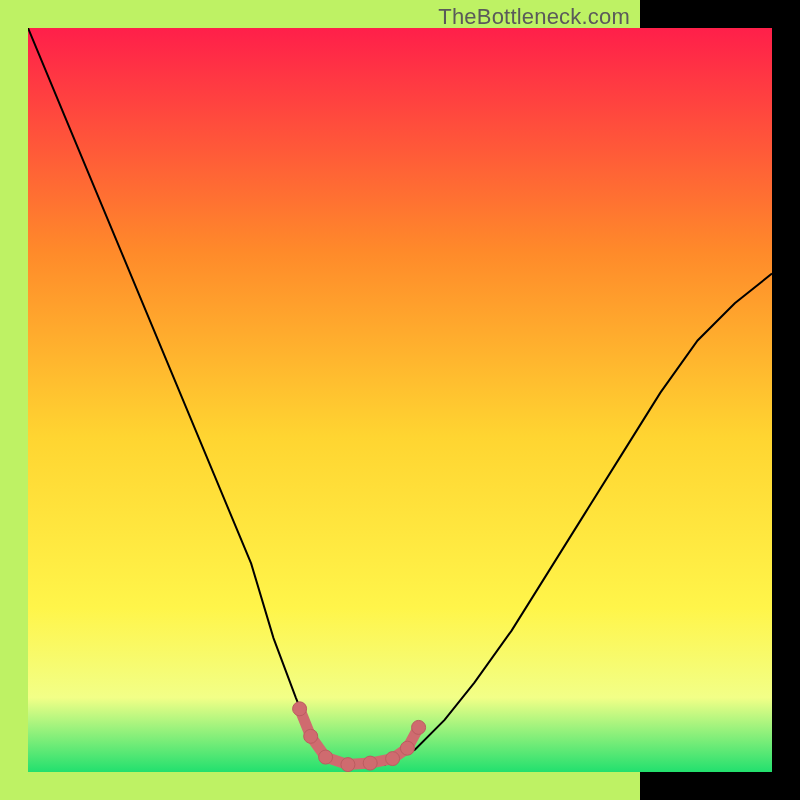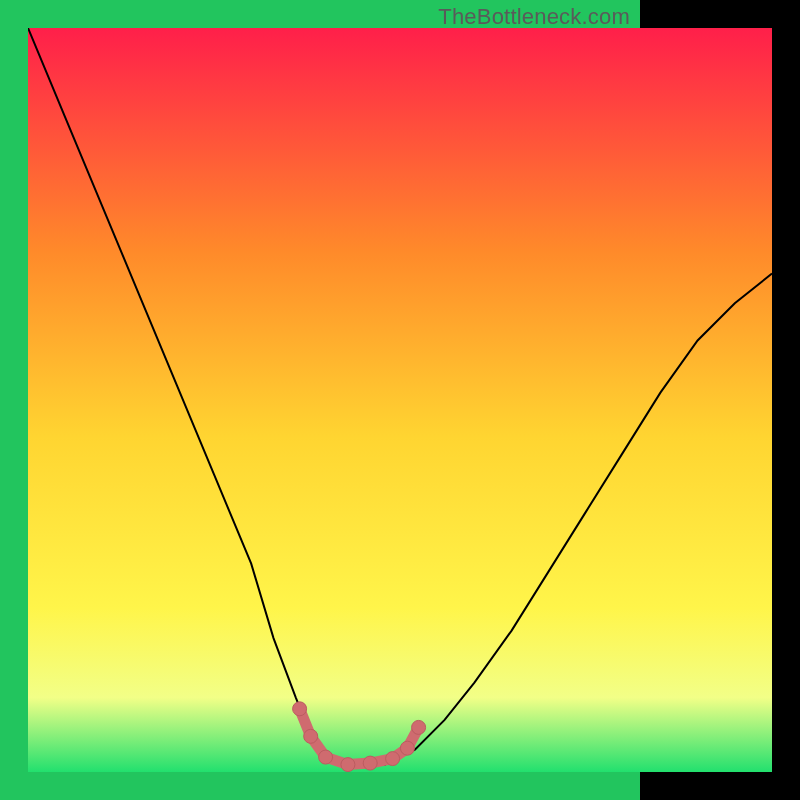--- a/index.html
+++ b/index.html
@@ -8,21 +8,21 @@
     width: 800px;
     height: 800px;
     overflow: hidden;
     background: #000;
     font-family: Arial, Helvetica, sans-serif;
   }
   .frame {
     position: relative;
     width: 640px;
     height: 800px;
-    background: #22c55e;
+    background: #bef264;
   }
   .watermark {
     position: absolute;
     top: 4px;
     right: 10px;
     color: #5a5a5a;
     font-size: 22px;
     font-weight: 500;
     letter-spacing: 0.2px;
     z-index: 10;

